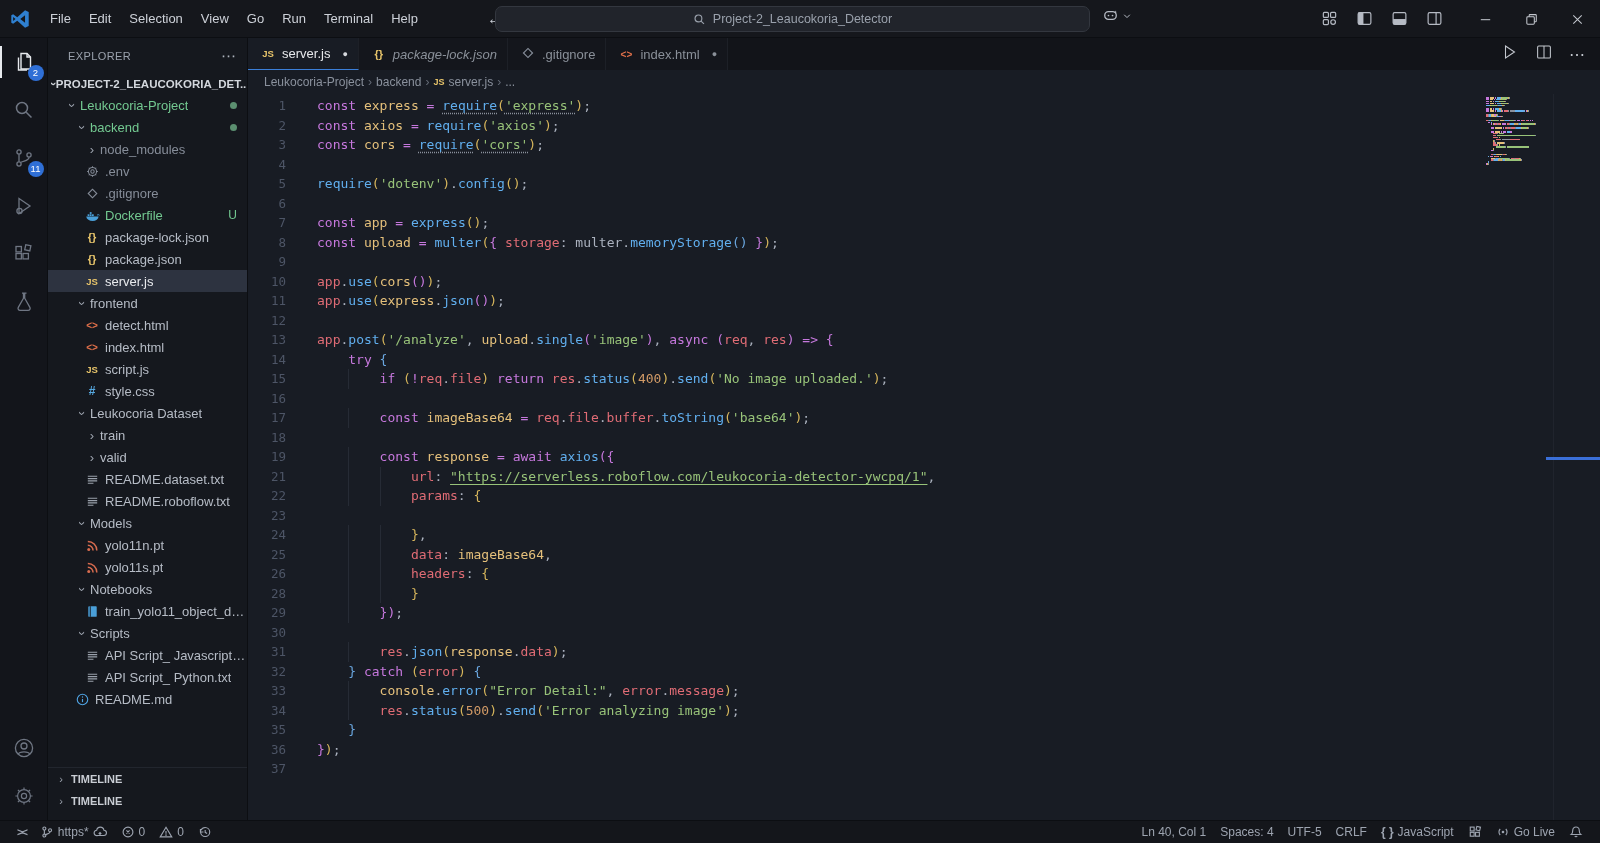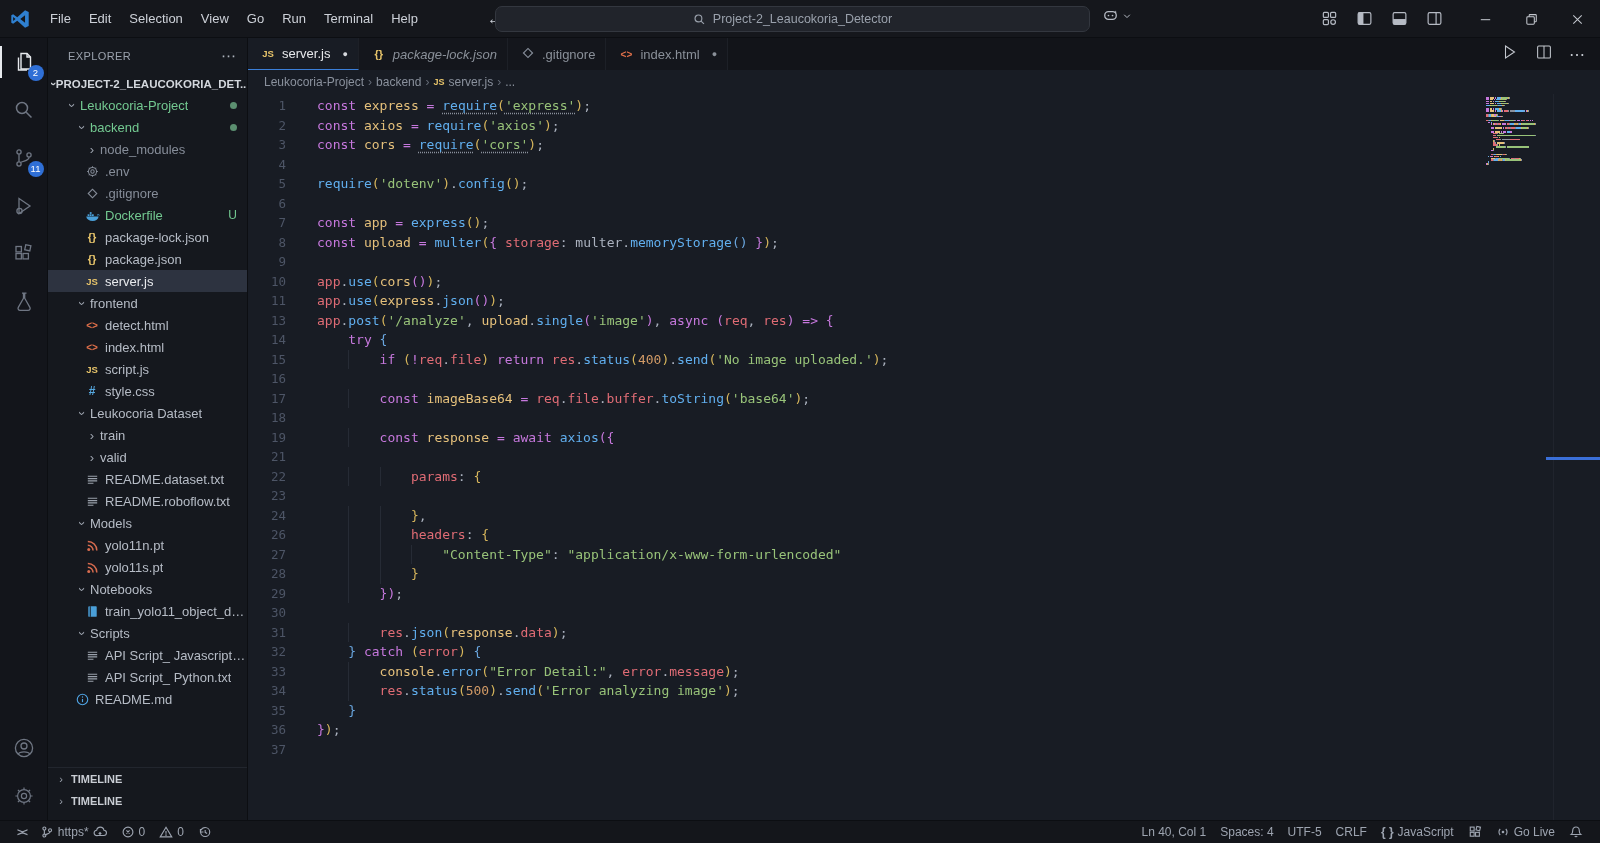--- a/index.html
+++ b/index.html
@@ -550,20 +550,24 @@
             </div>
             <div class="cl">
               <span class="ln">10</span>
               <span class="lc"><span class="pr">app</span><span class="pl">.</span><span class="fn">use</span><span class="b1">(</span><span class="vr">cors</span><span class="b2">(</span><span class="b2">)</span><span class="b1">)</span><span class="pl">;</span></span>
             </div>
             <div class="cl">
               <span class="ln">11</span>
               <span class="lc"><span class="pr">app</span><span class="pl">.</span><span class="fn">use</span><span class="b1">(</span><span class="vr">express</span><span class="pl">.</span><span class="fn">json</span><span class="b2">(</span><span class="b2">)</span><span class="b1">)</span><span class="pl">;</span></span>
             </div>
             <div class="cl">
+              <span class="ln">12</span>
+              <span class="lc"></span>
+            </div>
+            <div class="cl">
               <span class="ln">13</span>
               <span class="lc"><span class="pr">app</span><span class="pl">.</span><span class="fn">post</span><span class="b1">(</span><span class="st">'/analyze'</span><span class="pl">,</span><span class="pl"> </span><span class="vr">upload</span><span class="pl">.</span><span class="fn">single</span><span class="b2">(</span><span class="st">'image'</span><span class="b2">)</span><span class="pl">,</span><span class="pl"> </span><span class="kw">async</span><span class="pl"> </span><span class="b2">(</span><span class="pr">req</span><span class="pl">,</span><span class="pl"> </span><span class="pr">res</span><span class="b2">)</span><span class="pl"> </span><span class="op">=&gt;</span><span class="pl"> </span><span class="b2">{</span></span>
             </div>
             <div class="cl">
               <span class="ln">14</span>
               <span class="lc"><span class="iu"> </span><span class="kw">try</span><span class="pl"> </span><span class="b3">{</span></span>
             </div>
             <div class="cl">
               <span class="ln">15</span>
               <span class="lc"><span class="iu"> </span><span class="iu"> </span><span class="kw">if</span><span class="pl"> </span><span class="b1">(</span><span class="op">!</span><span class="pr">req</span><span class="pl">.</span><span class="pr">file</span><span class="b1">)</span><span class="pl"> </span><span class="kw">return</span><span class="pl"> </span><span class="pr">res</span><span class="pl">.</span><span class="fn">status</span><span class="b1">(</span><span class="nm">400</span><span class="b1">)</span><span class="pl">.</span><span class="fn">send</span><span class="b1">(</span><span class="st">'No image uploaded.'</span><span class="b1">)</span><span class="pl">;</span></span>
@@ -579,39 +583,40 @@
             <div class="cl">
               <span class="ln">18</span>
               <span class="lc"></span>
             </div>
             <div class="cl">
               <span class="ln">19</span>
               <span class="lc"><span class="iu"> </span><span class="iu"> </span><span class="kw">const</span><span class="pl"> </span><span class="vr">response</span><span class="pl"> </span><span class="op">=</span><span class="pl"> </span><span class="kw">await</span><span class="pl"> </span><span class="fn">axios</span><span class="b2">(</span><span class="b2">{</span></span>
             </div>
             <div class="cl">
               <span class="ln">21</span>
+              <span class="lc"><span class="iu"> </span><span class="iu"> </span><span class="iu"> </span><span class="pr">url</span><span class="pl">:</span><span class="pl"> </span><span class="st lk">"https://serverless.roboflow.com/leukocoria-detector-ywcpq/1"</span><span class="pl">,</span></span>
             </div>
             <div class="cl">
               <span class="ln">22</span>
               <span class="lc"><span class="iu"> </span><span class="iu"> </span><span class="iu"> </span><span class="pr">params</span><span class="pl">:</span><span class="pl"> </span><span class="b1">{</span></span>
             </div>
             <div class="cl">
               <span class="ln">23</span>
             </div>
             <div class="cl">
               <span class="ln">24</span>
               <span class="lc"><span class="iu"> </span><span class="iu"> </span><span class="iu"> </span><span class="b1">}</span><span class="pl">,</span></span>
             </div>
             <div class="cl">
+              <span class="ln">25</span>
+              <span class="lc"><span class="iu"> </span><span class="iu"> </span><span class="iu"> </span><span class="pr">data</span><span class="pl">:</span><span class="pl"> </span><span class="vr">imageBase64</span><span class="pl">,</span></span>
+            </div>
+            <div class="cl">
               <span class="ln">26</span>
               <span class="lc"><span class="iu"> </span><span class="iu"> </span><span class="iu"> </span><span class="pr">headers</span><span class="pl">:</span><span class="pl"> </span><span class="b1">{</span></span>
-            </div>
-            <div class="cl">
-              <span class="ln">27</span>
-              <span class="lc"><span class="iu"> </span><span class="iu"> </span><span class="iu"> </span><span class="iu"> </span><span class="st">"Content-Type"</span><span class="pl">:</span><span class="pl"> </span><span class="st">"application/x-www-form-urlencoded"</span></span>
             </div>
             <div class="cl">
               <span class="ln">28</span>
               <span class="lc"><span class="iu"> </span><span class="iu"> </span><span class="iu"> </span><span class="b1">}</span></span>
             </div>
             <div class="cl">
               <span class="ln">29</span>
               <span class="lc"><span class="iu"> </span><span class="iu"> </span><span class="b2">}</span><span class="b2">)</span><span class="pl">;</span></span>
             </div>
             <div class="cl">

